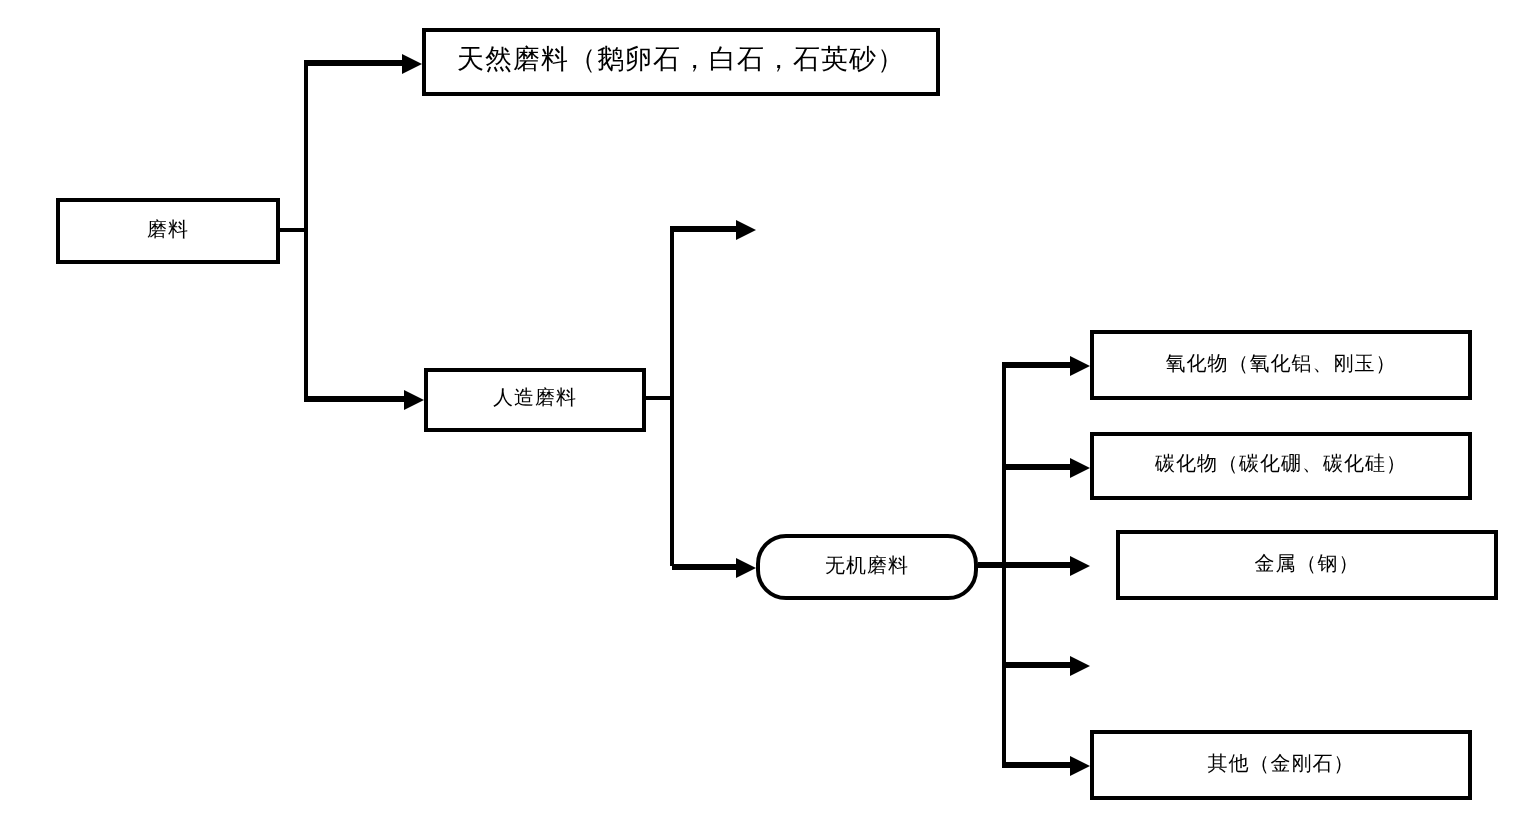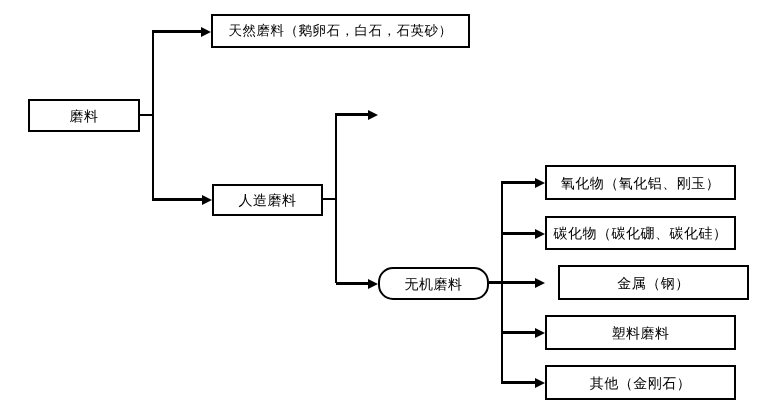--- a/index.html
+++ b/index.html
@@ -17,21 +17,21 @@
   }
   .box {
     position: absolute;
     box-sizing: border-box;
     border: 2px solid #000000;
     background: #ffffff;
     color: #000000;
     display: flex;
     align-items: center;
     justify-content: center;
-    font-size: 14px;
+    font-size: 10px;
     line-height: 1;
     white-space: nowrap;
     letter-spacing: 0.5px;
   }
   
   .n-root       { left: 28px;  top: 99px;  width: 112px; height: 33px; }
   .n-natural    { left: 211px; top: 14px;  width: 259px; height: 34px; font-size: 13.5px; }
   .n-artificial { left: 212px; top: 184px; width: 111px; height: 32px; }
   .n-organic    { left: 378px; top: 97px;  width: 232px; height: 35px; }
   .n-inorganic  { left: 378px; top: 267px; width: 111px; height: 33px; border-radius: 15px; }
@@ -101,16 +101,15 @@
   <div class="arrow a-plastic"></div>
   <div class="arrow a-other"></div>
 
   <div class="box n-root">磨料</div>
   <div class="box n-natural">天然磨料（鹅卵石，白石，石英砂）</div>
   <div class="box n-artificial">人造磨料</div>
   <div class="box n-inorganic">无机磨料</div>
   <div class="box n-oxide">氧化物（氧化铝、刚玉）</div>
   <div class="box n-carbide">碳化物（碳化硼、碳化硅）</div>
   <div class="box n-metal">金属（钢）</div>
-  <div class="box n-plastic">塑料磨料</div>
   <div class="box n-other">其他（金刚石）</div>
 
 </div>
 
 </body></html>

